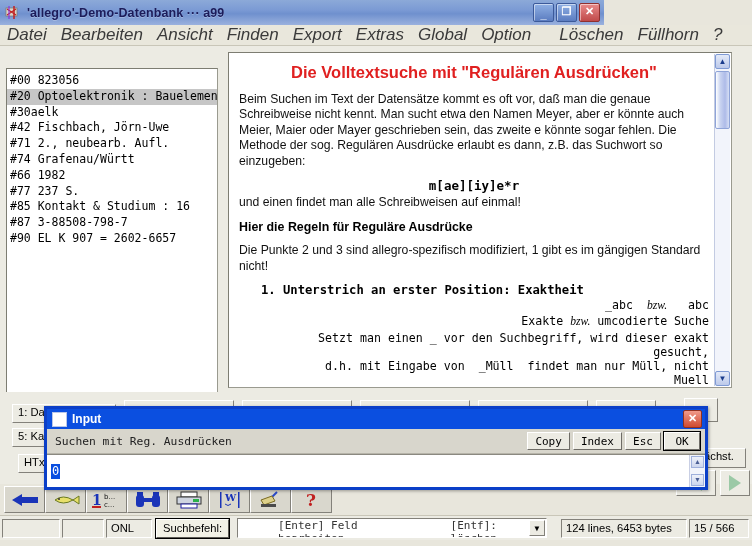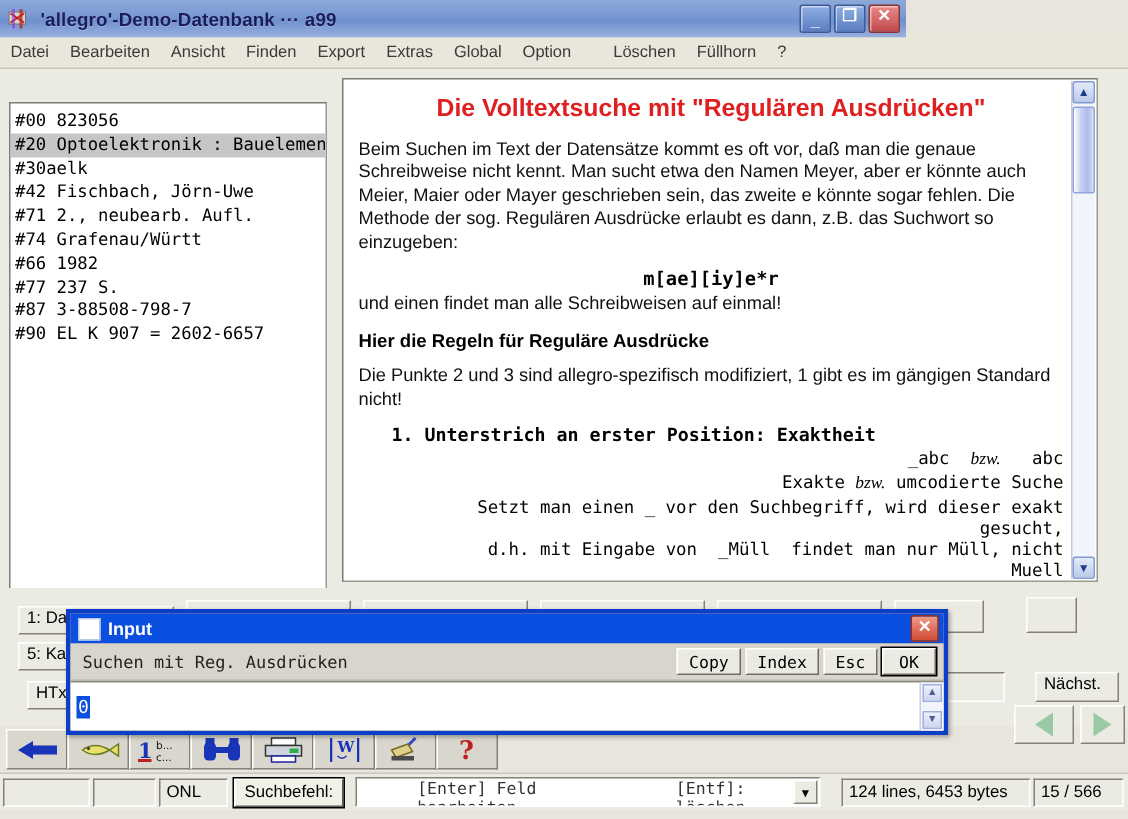--- a/index.html
+++ b/index.html
@@ -49,21 +49,21 @@
   }
 
   
   .menubar {
     position: absolute; left: 0; top: 25px; width: 752px; height: 20px;
     background: #e9e7dc;
     border-bottom: 1px solid #c9c6b8;
     display: flex; align-items: center;
   }
   .menu-item {
-    font-size: 11px; color: #3a3a3a; padding: 1px 7px; white-space: nowrap;
+    font-size: 17px; color: #3a3a3a; padding: 1px 7px; white-space: nowrap; font-style: italic;
   }
   .menu-item.gap { margin-left: 14px; }
 
   
   .workarea {
     position: absolute; left: 0; top: 46px; width: 752px; height: 346px;
     background: #ecebe3;
   }
 
   
@@ -212,22 +212,22 @@
     position: absolute; right: 1px; top: 1px; width: 16px; bottom: 1px;
     background: #ecebe3; border: 1px solid #ffffff;
     border-right-color: #83817a; border-bottom-color: #83817a;
     display: flex; align-items: center; justify-content: center;
     font-size: 8px; color: #000; box-sizing: border-box;
   }
   .sb-hint .g2 { margin-left: 26px; }
 
   
   .dialog {
-    position: absolute; left: 44px; top: 406px; width: 588px; height: 84px;
-    background: #fdba74;
+    position: absolute; left: 44px; top: 406px; width: 664px; height: 84px;
+    background: #c2410c;
     border: 3px solid #0b3fc8;
     box-sizing: border-box;
     box-shadow: 1px 1px 3px rgba(0,0,0,.35);
   }
   .dlg-title {
     height: 20px; background: #0b4fe0;
     display: flex; align-items: center; padding: 0 2px;
   }
   .dlg-sysicon {
     width: 13px; height: 13px; background: #ffffff;
@@ -334,20 +334,21 @@
     <div class="reclist">
       <div style="height:4px"></div>
       <div class="recline">#00 823056</div>
       <div class="recline sel">#20 Optoelektronik : Bauelemen</div>
       <div class="recline">#30aelk</div>
       <div class="recline">#42 Fischbach, Jörn-Uwe</div>
       <div class="recline">#71 2., neubearb. Aufl.</div>
       <div class="recline">#74 Grafenau/Württ</div>
       <div class="recline">#66 1982</div>
       <div class="recline">#77 237 S.</div>
+      <div class="recline">#85 Kontakt &amp; Studium : 16</div>
       <div class="recline">#87 3-88508-798-7</div>
       <div class="recline">#90 EL K 907 = 2602-6657</div>
     </div>
 
     <div class="docpanel">
       <div class="doc-inner" style="width:470px;">
         <div class="doc-h1">Die Volltextsuche mit "Regulären Ausdrücken"</div>
         <div class="doc-p">Beim Suchen im Text der Datensätze kommt es oft vor, daß man die genaue Schreibweise nicht kennt. Man sucht etwa den Namen Meyer, aber er könnte auch Meier, Maier oder Mayer geschrieben sein, das zweite e könnte sogar fehlen. Die Methode der sog. Regulären Ausdrücke erlaubt es dann, z.B. das Suchwort so einzugeben:</div>
         <div class="doc-code-center">m[ae][iy]e*r</div>
         <div class="doc-p" style="margin-bottom:4px;">und einen findet man alle Schreibweisen auf einmal!</div>

